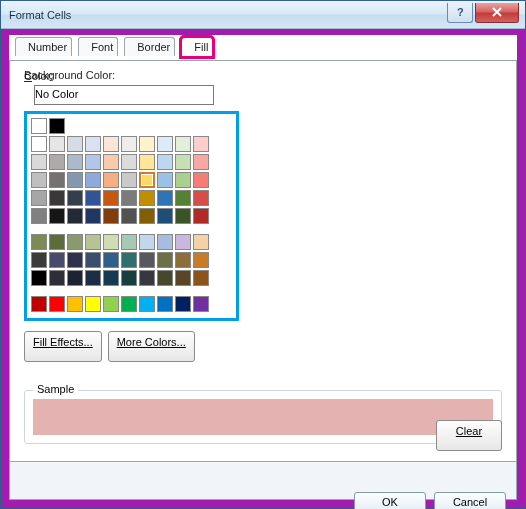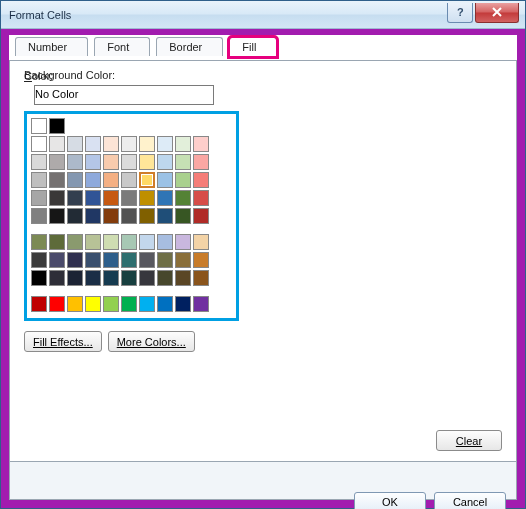--- a/index.html
+++ b/index.html
@@ -38,21 +38,21 @@
     position:absolute; left:8px; right:8px; top:34px; bottom:8px;
     background:#fff;
   }
   
   .tabstrip { position:relative; height:24px; margin-top:2px;}
   .tabstrip::after{
     content:""; position:absolute; left:0; right:0; bottom:0;
     border-bottom:1px solid #9aa6b2;
   }
   .tab {
-    display:inline-block; padding:3px 20px 3px 12px;
+    display:inline-block; padding:3px 4px 3px 12px;
     border:1px solid #9aa6b2; border-bottom:none;
     background:#f8f9fb; position:relative; z-index:1;
     border-radius:3px 3px 0 0;
     cursor:pointer;
     margin-right:-1px; margin-left:4px;
     color:#222;
   }
   .tab:first-child{ margin-left:6px;}
   .tab.active{
     background:#fff; z-index:3;
@@ -83,21 +83,21 @@
   .palette-row.spaced{ margin-top:10px;}
   .swatch{
     width:16px; height:16px; border:1px solid #888; cursor:pointer;
     display:inline-block;
   }
   .swatch.sel{ border:2px solid #cf7d2b; box-shadow:0 0 0 1px #fff inset;}
   .btn{
     display:inline-block; padding:2px 8px; border:1px solid #8b8b8b;
     background:linear-gradient(to bottom,#fdfdfd,#e7e7e7);
     border-radius:3px; cursor:pointer; min-width:60px; text-align:center;
-    height:21px; line-height:16px;
+    height:31px; line-height:16px;
   }
   .combo{
     width:170px; height:21px; border:1px solid #7b8a99; background:#fff;
     display:flex; align-items:center; position:relative;
   }
   .combo .val{ flex:1; text-align:center; }
   .combo .arrow{
     width:18px; height:100%; border-left:1px solid #b4c0cc;
     background:linear-gradient(to bottom,#f4f8fc,#dfeaf5);
     display:flex; align-items:center; justify-content:center;
@@ -287,20 +287,24 @@
           </div>
 
           <div style="margin-top:10px; display:flex; gap:6px;">
             <span class="btn"><span style="text-decoration:underline">Fill Effects...</span></span>
             <span class="btn"><span style="text-decoration:underline">More Colors...</span></span>
           </div>
         </div>
 
       </div>
 
+      <div class="group">
+        <span class="legend">Sample</span>
+        <div class="sample-box" id="sample-box" style="background: rgb(229, 178, 178);"></div>
+      </div>
 
       <div class="right-btn-area">
         <span class="btn" style="min-width:66px"><span style="text-decoration:underline; text-decoration-thickness:1px;">Clear</span></span>
       </div>
 
       <div class="dlg-footer">
         <span class="dlg-btn">OK</span>
         <span class="dlg-btn">Cancel</span>
       </div>
     </div>

